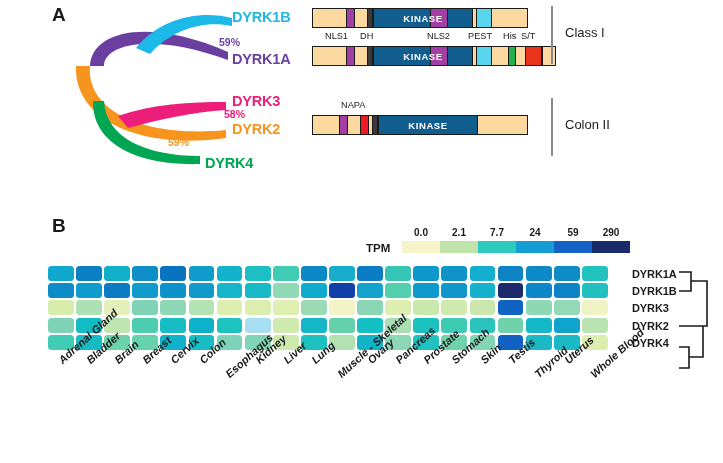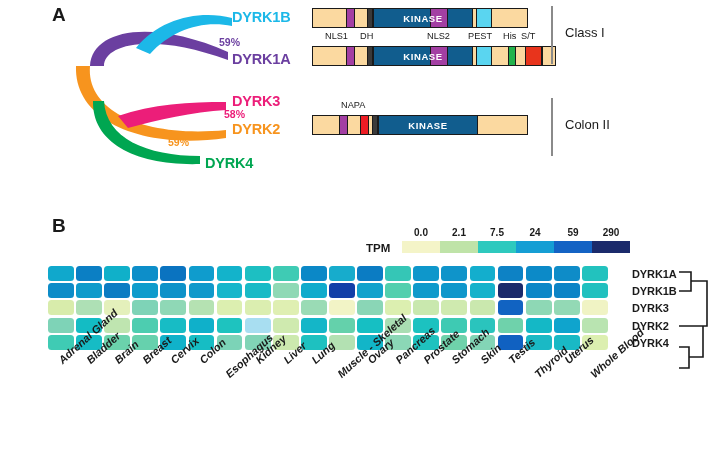--- a/index.html
+++ b/index.html
@@ -158,21 +158,21 @@
 <div id="legend">
   <div id="legend-title">TPM</div>
 <div class="legend-swatch" style="left: 36px; width: 38px; background: rgb(244, 244, 200);"></div>
     <div class="legend-swatch" style="left: 74px; width: 38px; background: rgb(191, 227, 168);"></div>
     <div class="legend-swatch" style="left: 112px; width: 38px; background: rgb(46, 201, 190);"></div>
     <div class="legend-swatch" style="left: 150px; width: 38px; background: rgb(21, 158, 212);"></div>
     <div class="legend-swatch" style="left: 188px; width: 38px; background: rgb(20, 99, 196);"></div>
     <div class="legend-swatch" style="left: 226px; width: 38px; background: rgb(27, 42, 107);"></div>
     <div class="legend-tick" style="left: 36px; width: 38px;">0.0</div>
     <div class="legend-tick" style="left: 74px; width: 38px;">2.1</div>
-    <div class="legend-tick" style="left: 112px; width: 38px;">7.5</div>
+    <div class="legend-tick" style="left: 112px; width: 38px;">7.7</div>
     <div class="legend-tick" style="left: 150px; width: 38px;">24</div>
     <div class="legend-tick" style="left: 188px; width: 38px;">59</div>
     <div class="legend-tick" style="left: 226px; width: 38px;">290</div>
   </div>
 
 <div id="heatmap">
     <div class="hm-cell" title="DYRK1A / Adrenal Gland: 22 TPM" style="left: 0px; top: 0px; width: 25.9px; height: 15px; background: rgb(16, 168, 204);"></div>
     <div class="hm-cell" title="DYRK1A / Bladder: 38 TPM" style="left: 28.1px; top: 0px; width: 25.9px; height: 15px; background: rgb(11, 127, 196);"></div>
     <div class="hm-cell" title="DYRK1A / Brain: 25 TPM" style="left: 56.2px; top: 0px; width: 25.9px; height: 15px; background: rgb(16, 176, 201);"></div>
     <div class="hm-cell" title="DYRK1A / Breast: 30 TPM" style="left: 84.3px; top: 0px; width: 25.9px; height: 15px; background: rgb(13, 142, 201);"></div>

